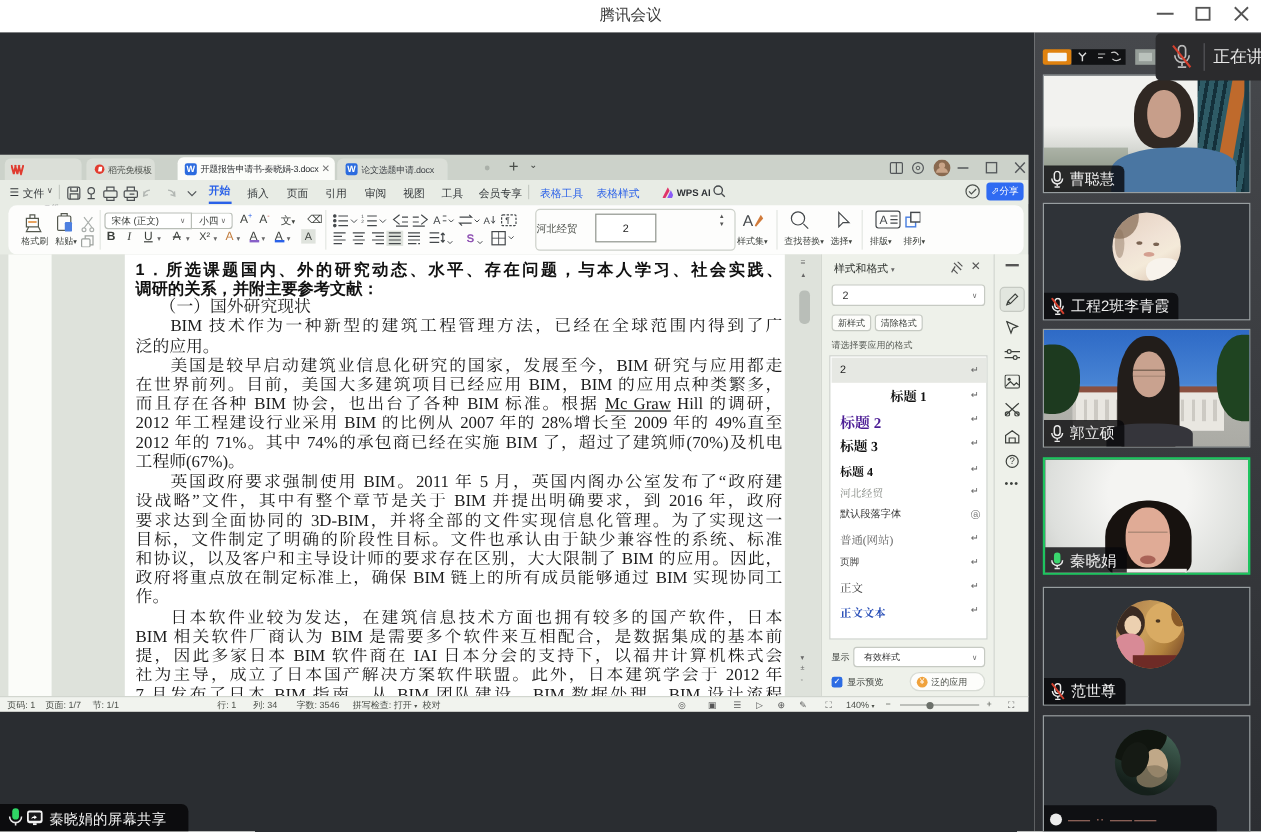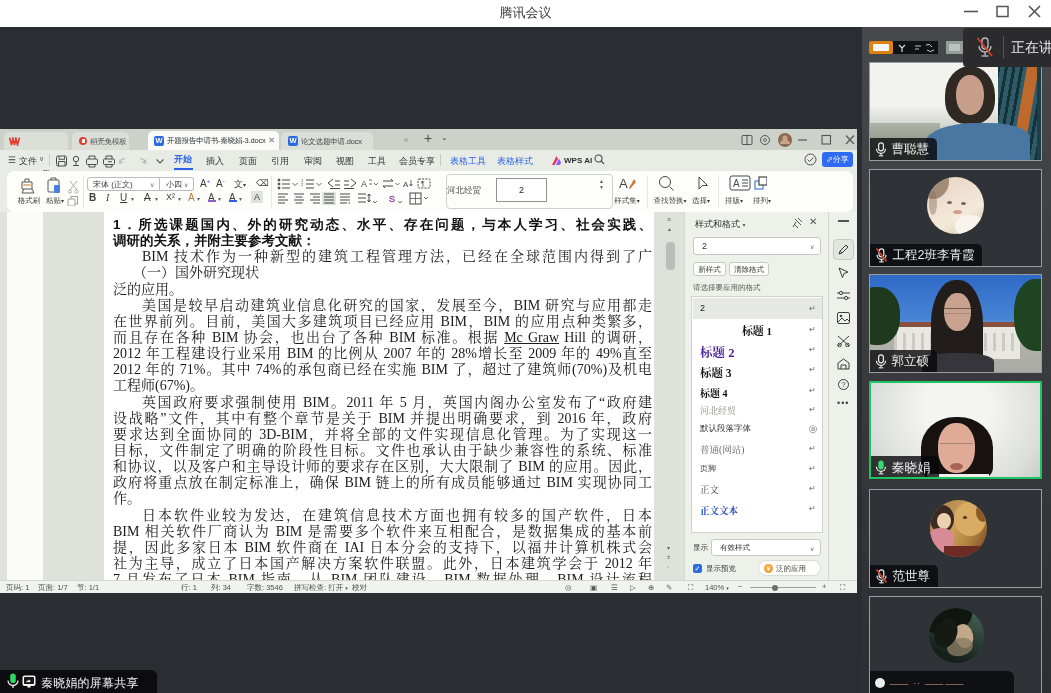--- a/index.html
+++ b/index.html
@@ -275,22 +275,22 @@
     <div class="lbl" style="left:742px;top:25px;width:26px;">排列<span style="font-size:6px;">▾</span></div>
   </div>
 
   <div class="abs" style="left:0;top:83px;width:684px;height:369px;background:#dee2db;">
     <div class="abs" style="left:7px;top:0;width:36px;height:369px;background:#fbfcf9;"></div>
 
     <div class="abs" id="page" style="left:104px;top:0;width:550px;height:369px;background:#ffffff;overflow:hidden;">
       <div class="abs" style="left:9px;top:5px;width:539px;">
         <div class="tl bold-t just">1．所选课题国内、外的研究动态、水平、存在问题，与本人学习、社会实践、</div>
         <div class="tl bold-t">调研的关系，并附主要参考文献：</div>
+        <div class="tl serif" style="text-indent:20px;">（一）国外研究现状</div>
         <div class="tl serif ind just">BIM 技术作为一种新型的建筑工程管理方法，已经在全球范围内得到了广</div>
-        <div class="tl serif" style="text-indent:20px;">（一）国外研究现状</div>
         <div class="tl serif">泛的应用。</div>
         <div class="tl serif ind just">美国是较早启动建筑业信息化研究的国家，发展至今，BIM 研究与应用都走</div>
         <div class="tl serif just">在世界前列。目前，美国大多建筑项目已经应用 BIM，BIM 的应用点种类繁多，</div>
         <div class="tl serif just">而且存在各种 BIM 协会，也出台了各种 BIM 标准。根据 <span style="text-decoration:underline;">Mc Graw</span> Hill 的调研，</div>
         <div class="tl serif just">2012 年工程建设行业采用 BIM 的比例从 2007 年的 28%增长至 2009 年的 49%直至</div>
         <div class="tl serif just">2012 年的 71%。其中 74%的承包商已经在实施 BIM 了，超过了建筑师(70%)及机电</div>
         <div class="tl serif">工程师(67%)。</div>
         <div class="tl serif ind just">英国政府要求强制使用 BIM。2011 年 5 月，英国内阁办公室发布了“政府建</div>
         <div class="tl serif just">设战略”文件，其中有整个章节是关于 BIM 并提出明确要求，到 2016 年，政府</div>
         <div class="tl serif just">要求达到全面协同的 3D-BIM，并将全部的文件实现信息化管理。为了实现这一</div>

